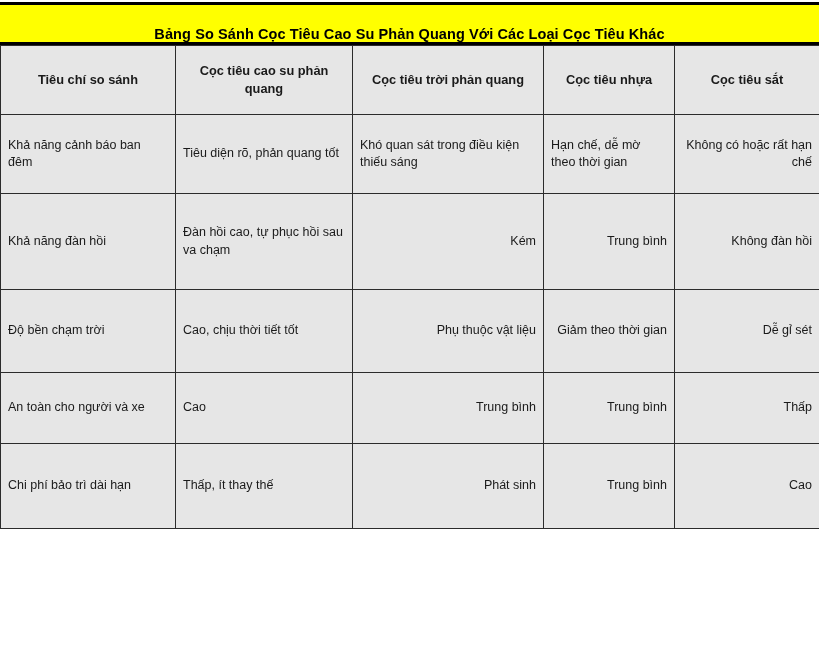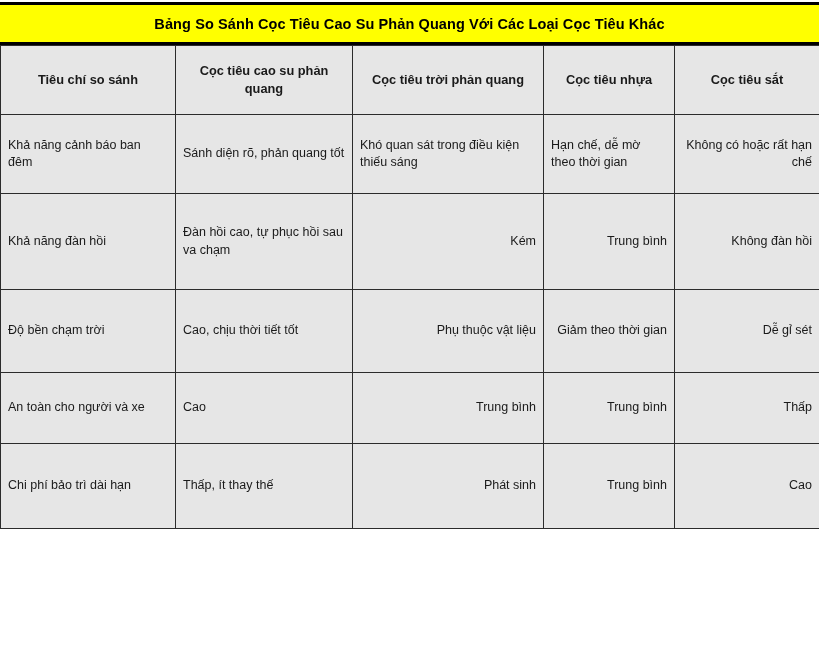--- a/index.html
+++ b/index.html
@@ -25,21 +25,21 @@
     position: absolute;
     left: 0px;
     top: 2px;
     width: 819px;
     height: 43px;
     box-sizing: border-box;
     background: #ffff00;
     border-top: 3px solid #000000;
     border-bottom: 3px solid #000000;
     display: flex;
-    align-items: center;
+    align-items: flex-end;
     justify-content: center;
   }
   .title-text {
     font-size: 14.5px;
     font-weight: bold;
     color: #000000;
     letter-spacing: 0.1px;
     white-space: nowrap;
   }
   
@@ -110,21 +110,21 @@
         <th>Tiêu chí so sánh</th>
         <th>Cọc tiêu cao su phản quang</th>
         <th>Cọc tiêu trời phản quang</th>
         <th>Cọc tiêu nhựa</th>
         <th>Cọc tiêu sắt</th>
       </tr>
     </thead>
     <tbody>
       <tr class="r1">
         <td class="al-left">Khả năng cảnh báo ban đêm</td>
-        <td class="al-left">Sánh diện rõ, phản quang tốt</td>
+        <td class="al-left">Tiêu diện rõ, phản quang tốt</td>
         <td class="al-left">Khó quan sát trong điều kiện thiếu sáng</td>
         <td class="al-left">Hạn chế, dễ mờ theo thời gian</td>
         <td class="al-center">Không có hoặc rất hạn chế</td>
       </tr>
       <tr class="r3">
         <td class="al-left">Khả năng đàn hồi</td>
         <td class="al-left">Đàn hồi cao, tự phục hồi sau va chạm</td>
         <td class="al-center">Kém</td>
         <td class="al-center">Trung bình</td>
         <td class="al-center">Không đàn hồi</td>

